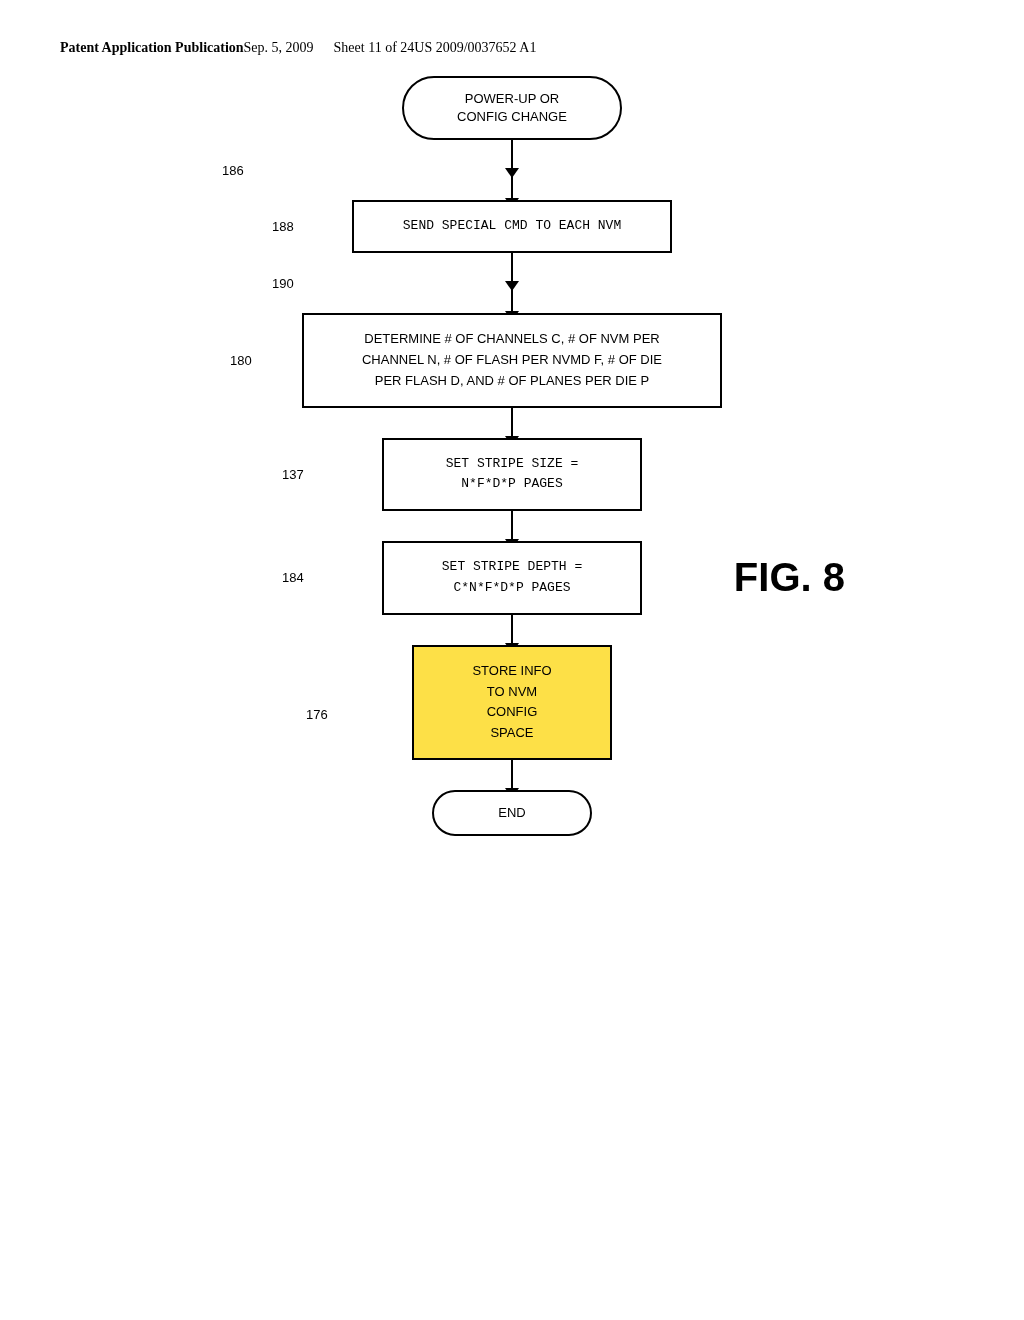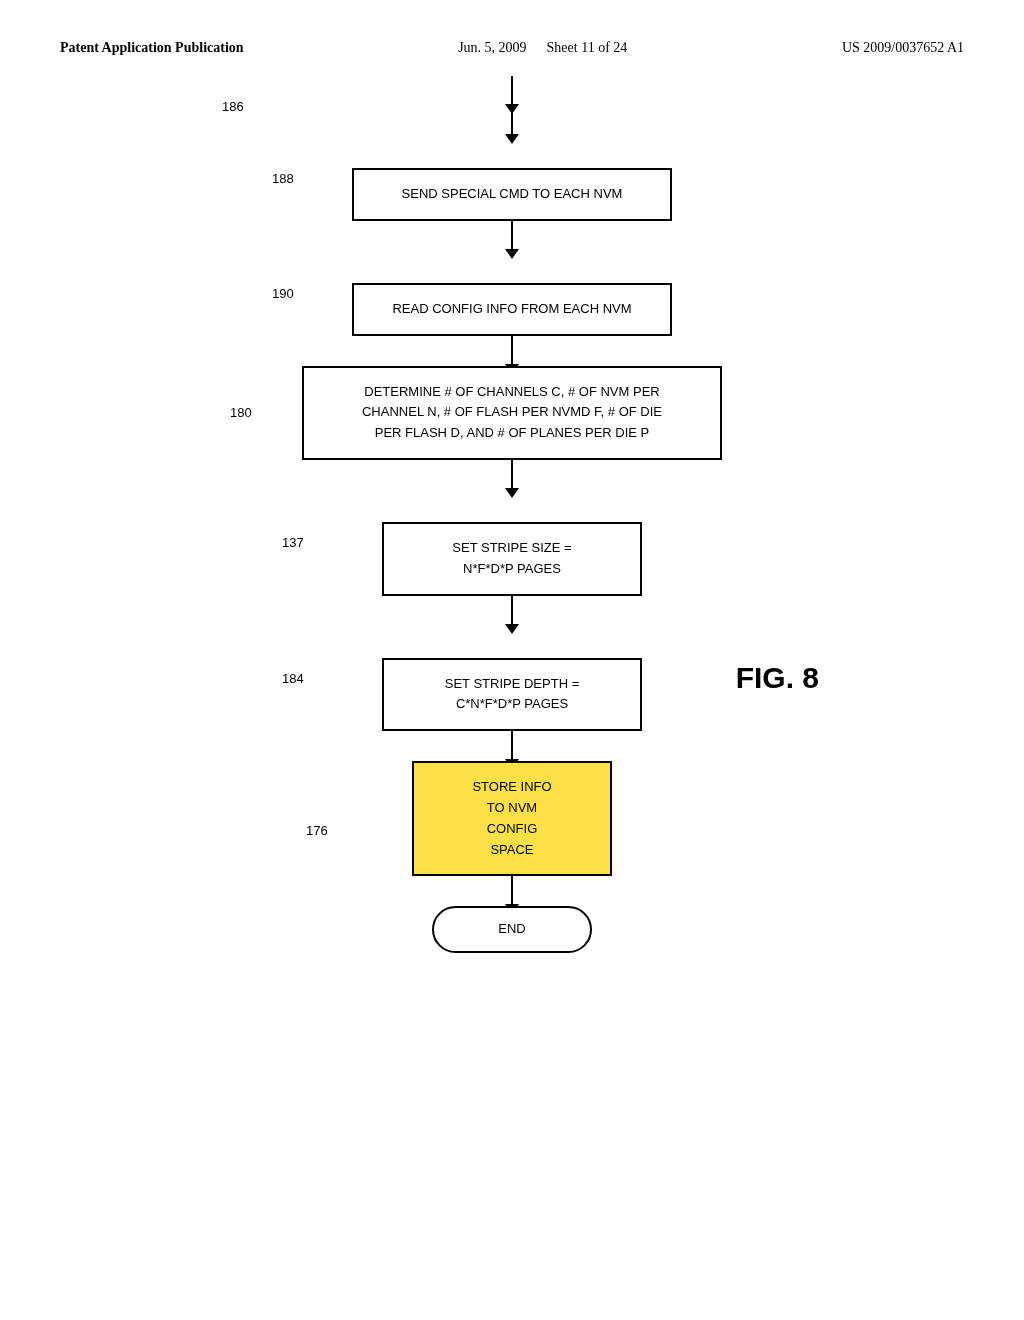--- a/index.html
+++ b/index.html
@@ -14,25 +14,23 @@
     .page {
       width: 1024px;
       min-height: 1320px;
       background: #fff;
       padding: 40px 60px;
       position: relative;
     }
 
     .header {
       display: flex;
-      justify-content: space-between;
       align-items: center;
       margin-bottom: 19px;
       font-size: 14px;
-      gap: 12px;
     }
 
     .header-left {
       font-weight: bold;
       font-size: 14px;
     }
 
     .header-center {
       font-size: 14px;
       display: flex;
@@ -80,25 +78,24 @@
       background: #fff;
       line-height: 1.6;
       width: 420px;
     }
 
     .box-rect-medium {
       border: 2px solid #000;
       padding: 14px 30px;
       text-align: center;
       font-size: 13px;
-      font-family: Liberation Sans, sans-serif;
+      font-family: Liberation Mono, monospace;
       background: #fff;
       line-height: 1.6;
       width: 320px;
-      margin-top: 32px;
     }
 
     .box-rect-small {
       border: 2px solid #000;
       padding: 14px 30px;
       text-align: center;
       font-size: 13px;
       font-family: Arial, sans-serif;
       background: #fde047;
       line-height: 1.6;
@@ -148,29 +145,34 @@
     }
   </style>
 </head>
 <body>
 
 <div class="page">
 
   <div class="header">
     <div class="header-left">Patent Application Publication</div>
     <div class="header-center">
-      <span>Jun. 5, 2009</span>
+      <span>Sep. 5, 2009</span>
       <span>Sheet 11 of 24</span>
     </div>
     <div class="header-right">US 2009/0037652 A1</div>
   </div>
 
   <div class="diagram-container">
     <div class="flowchart">
 
+      <div class="step-row">
+        <div class="box-rounded" style="width:220px;">
+          POWER-UP OR<br>CONFIG CHANGE
+        </div>
+      </div>
 
       <div class="arrow-container">
         <div class="arrow-down"></div>
       </div>
 
       <div class="step-row">
         <span class="label-left">186</span>
       </div>
 
       <div class="arrow-container">
@@ -183,23 +185,20 @@
           SEND SPECIAL CMD TO EACH NVM
         </div>
       </div>
 
       <div class="arrow-container">
         <div class="arrow-down"></div>
       </div>
 
       <div class="step-row">
         <span class="label-left" style="left:110px;">190</span>
-        <div class="box-rect-medium">
-          READ CONFIG INFO FROM EACH NVM
-        </div>
       </div>
 
       <div class="arrow-container">
         <div class="arrow-down"></div>
       </div>
 
       <div class="step-row" style="position:relative;">
         <span class="label-left" style="left:44px;margin-left:24px;">180</span>
         <div class="box-rect-wide">
           DETERMINE # OF CHANNELS C, # OF NVM PER<br>
@@ -224,21 +223,21 @@
         <div class="arrow-down"></div>
 
       </div>
 
       <div class="step-row" style="position:relative;">
         <span class="label-left" style="left:120px;">184</span>
         <div class="box-rect-medium" style="width:260px;">
           SET STRIPE DEPTH =<br>
           C*N*F*D*P PAGES
         </div>
-        <div style="position:absolute; right:43px; font-size:30px; font-family:Arial,sans-serif; font-weight:bold;">FIG. 8</div>
+        <div style="position:absolute; right:17px; font-size:40px; font-family:Arial,sans-serif; font-weight:bold;">FIG. 8</div>
       </div>
 
       <div class="arrow-container">
         <div class="arrow-down"></div>
       </div>
 
       <div class="step-row" style="position:relative;">
         <span class="label-left" style="left:144px;margin-top:24px;">176</span>
         <div class="box-rect-small" style="width:200px;">
           STORE INFO<br>

